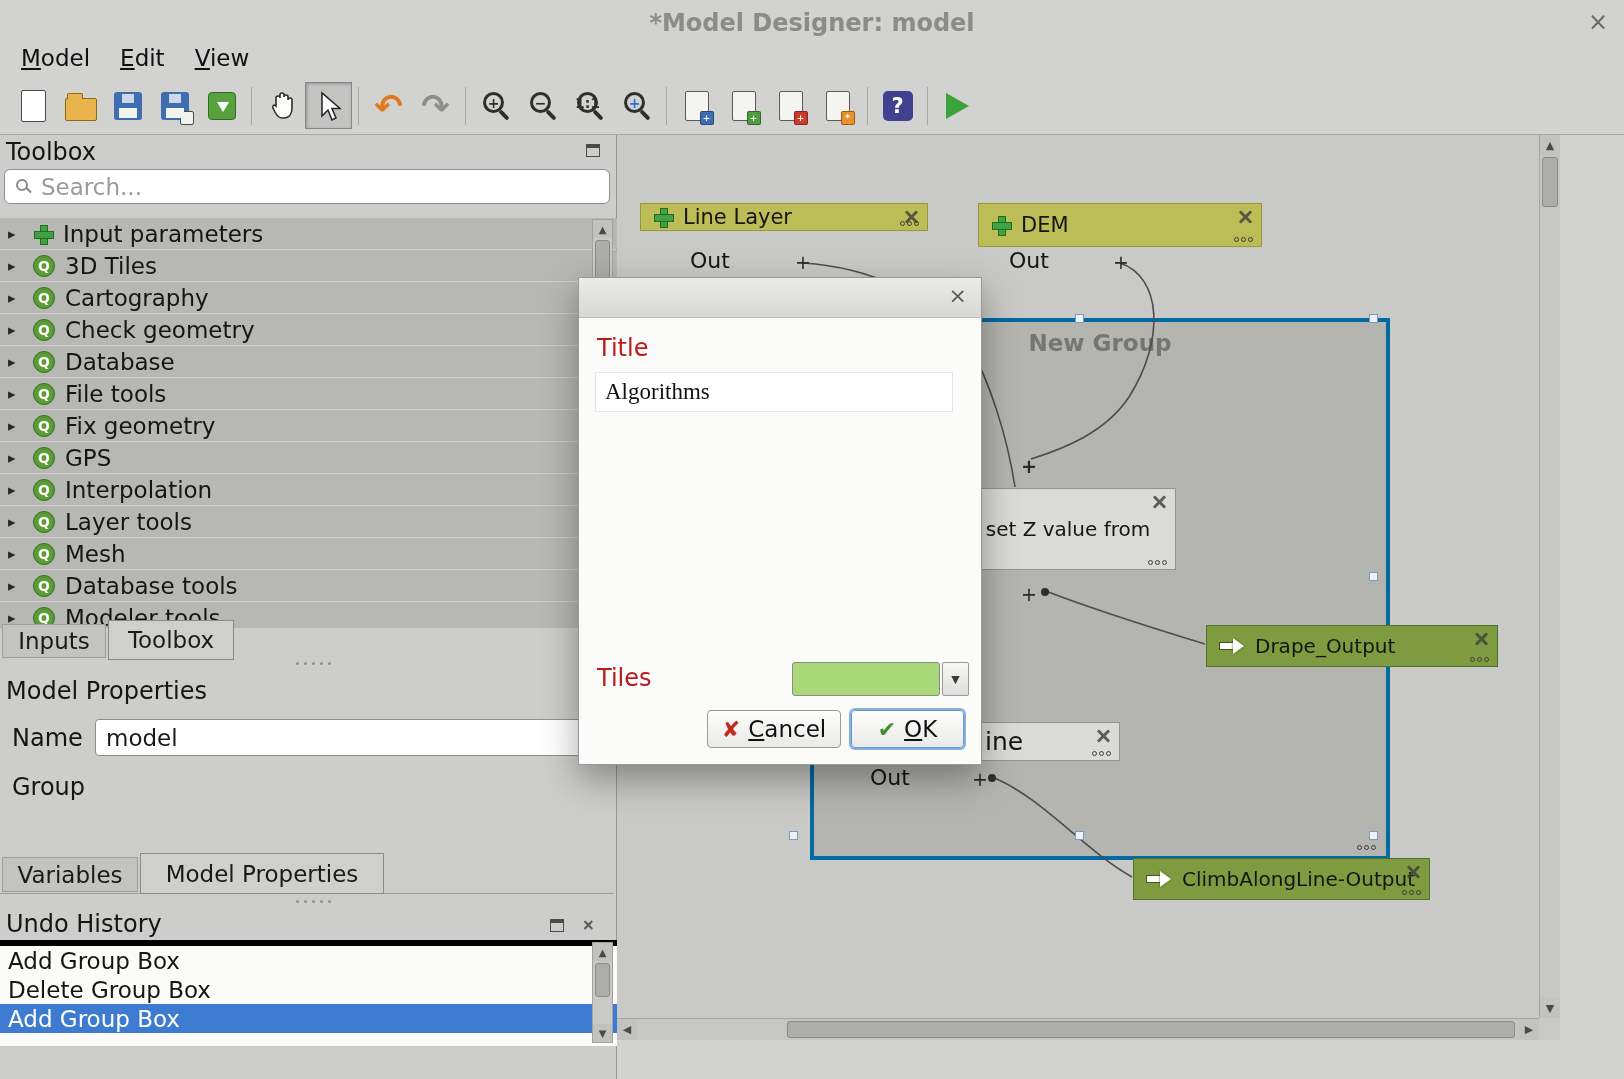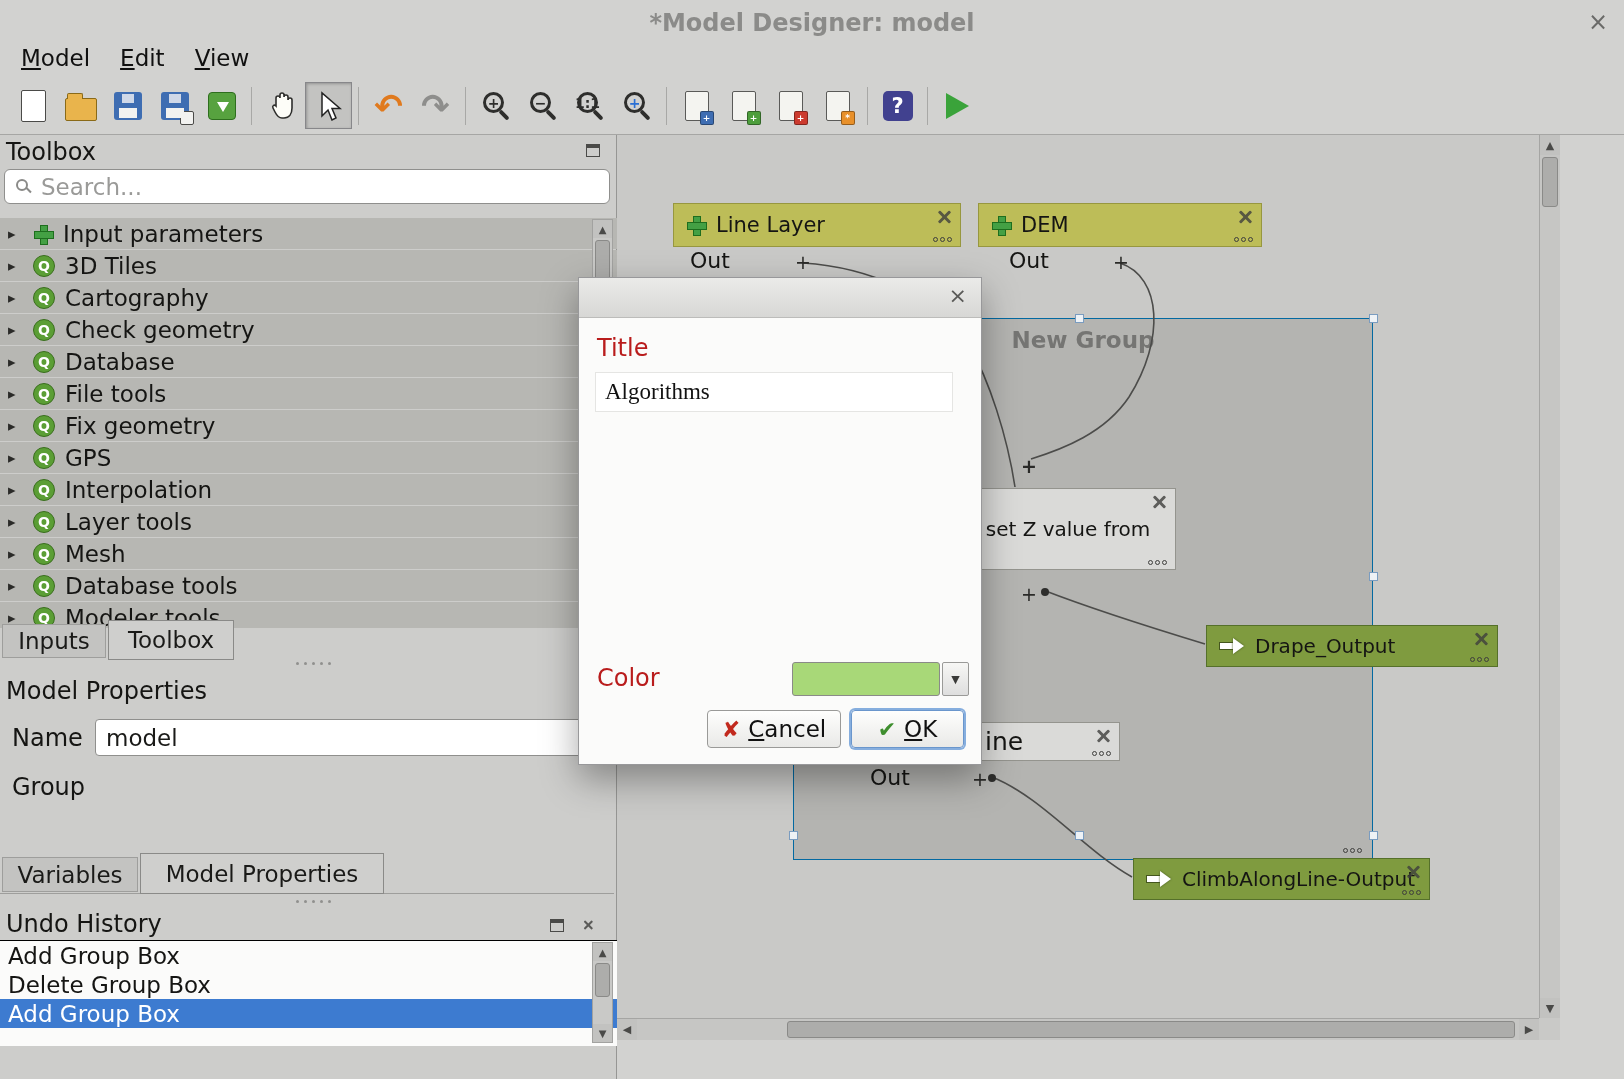--- a/index.html
+++ b/index.html
@@ -80,40 +80,40 @@
   .mp-title{position:absolute;left:6px;top:542px;font-size:24px}
   .fieldlabel{position:absolute;font-size:24px}
   #lbl-name{left:12px;top:589px}
   #lbl-group{left:12px;top:638px}
   .txtinput{position:absolute;background:#fff;border:1px solid #8f8f8d;border-radius:4px;font-size:23px;padding:0 10px;color:#1a1a18;font-family:inherit}
   .txtinput::placeholder{color:#9a9a98}
   #inp-name{left:95px;top:584px;width:517px;height:37px}
   #inp-group{left:95px;top:633px;width:508px;height:37px}
   .uh-title{position:absolute;left:6px;top:775px;font-size:24px}
   .uh-icons{position:absolute;right:20px;top:782px;display:flex;gap:16px;align-items:center}
-  .undolist{position:absolute;left:0;top:805px;width:617px;height:106px;background:#fbfbfa;border-top:1px solid #000000}
+  .undolist{position:absolute;left:0;top:805px;width:617px;height:106px;background:#fbfbfa;border-top:6px solid #000000}
   .uitem{height:29px;display:flex;align-items:center;padding-left:8px;font-size:23px}
   .uitem.selected{background:#3d7bd0;color:#fff}
 
   
   .canvas{position:absolute;left:617px;top:135px;width:943px;height:905px;background:#c9c9c7;overflow:hidden}
   .wires{position:absolute;left:0;top:0;z-index:3}
-  .group{position:absolute;left:176px;top:183px;width:580px;height:542px;background:#b4b4b1;border:1px solid #0369a1;z-index:2}
+  .group{position:absolute;left:193px;top:183px;width:580px;height:542px;background:#b4b4b1;border:4px solid #0369a1;z-index:2}
   .group-label{position:absolute;left:0;right:0;top:8px;text-align:center;font-weight:700;color:#757573;font-size:23px}
   .gx{position:absolute;right:10px;top:8px}
   .gd{position:absolute;right:10px;bottom:6px}
   .gh{position:absolute;width:9px;height:9px;background:#eef2f6;border:1px solid #7a9cc0;z-index:5}
   #gh-tl{left:172px;top:179px}#gh-tm{left:458px;top:179px}#gh-tr{left:752px;top:179px}
   #gh-ml{left:172px;top:437px}#gh-mr{left:752px;top:437px}
   #gh-bl{left:172px;top:696px}#gh-bm{left:458px;top:696px}#gh-br{left:752px;top:696px}
   .node{position:absolute;display:flex;align-items:center;padding:0 12px;gap:10px;z-index:4;font-size:21px;border:1px solid #8a8a52}
   .node .xdel{position:absolute;right:8px;top:5px}
   .node .dots3{position:absolute;right:8px;bottom:4px}
   .n-algo{background:#dadad8;border-color:#94948e}
-  #n-linelayer{left:56px;top:68px;width:288px;height:44px;border-color:#97973f}
+  #n-linelayer{left:23px;top:68px;width:288px;height:28px;border-color:#97973f}
   #n-dem{left:361px;top:68px;width:284px;height:44px;border-color:#97973f}
   #n-setz{left:343px;top:353px;width:216px;height:82px;font-size:20px;justify-content:center}
   #n-drape{left:589px;top:490px;width:292px;height:42px;font-size:20px;border-color:#55702a}
   #n-ine{left:333px;top:587px;width:170px;height:39px;font-size:25px;padding-left:34px}
   #n-climb{left:516px;top:723px;width:297px;height:42px;font-size:20px;border-color:#55702a}
   .xdel{width:16px;height:16px;position:relative;opacity:.8}
   .xdel::before,.xdel::after{content:'';position:absolute;left:7px;top:0;width:3px;height:16px;background:#3f3f3d;border-radius:1px}
   .xdel::before{transform:rotate(45deg)}.xdel::after{transform:rotate(-45deg)}
   .dots3{display:flex;gap:2px}
   .dots3 span{width:5px;height:5px;border:1.5px solid #3f3f3d;border-radius:50%}
@@ -490,21 +490,21 @@
       <span class="sbarrow a-rt">▶</span>
     </div>
   </div>
 
   <div class="dialog">
     <div class="dlg-titlebar">
       <span class="dlg-close">×</span>
     </div>
     <div class="dlg-label" id="dlg-title-label">Title</div>
     <input id="dlg-title-input" type="text" value="Algorithms" style="">
-    <div class="dlg-label" id="dlg-color-label">Color</div>
+    <div class="dlg-label" id="dlg-color-label">Tiles</div>
     <div class="colorcombo">
       <span class="swatch" style="background: rgb(168, 216, 120);"></span>
       <span class="dropbtn">▼</span>
     </div>
     <div class="dlg-btn" id="btn-cancel">
       <span class="bicon-x">✘</span>
       <span><u>C</u>ancel</span>
     </div>
     <div class="dlg-btn" id="btn-ok">
       <span class="bicon-check">✔</span>

